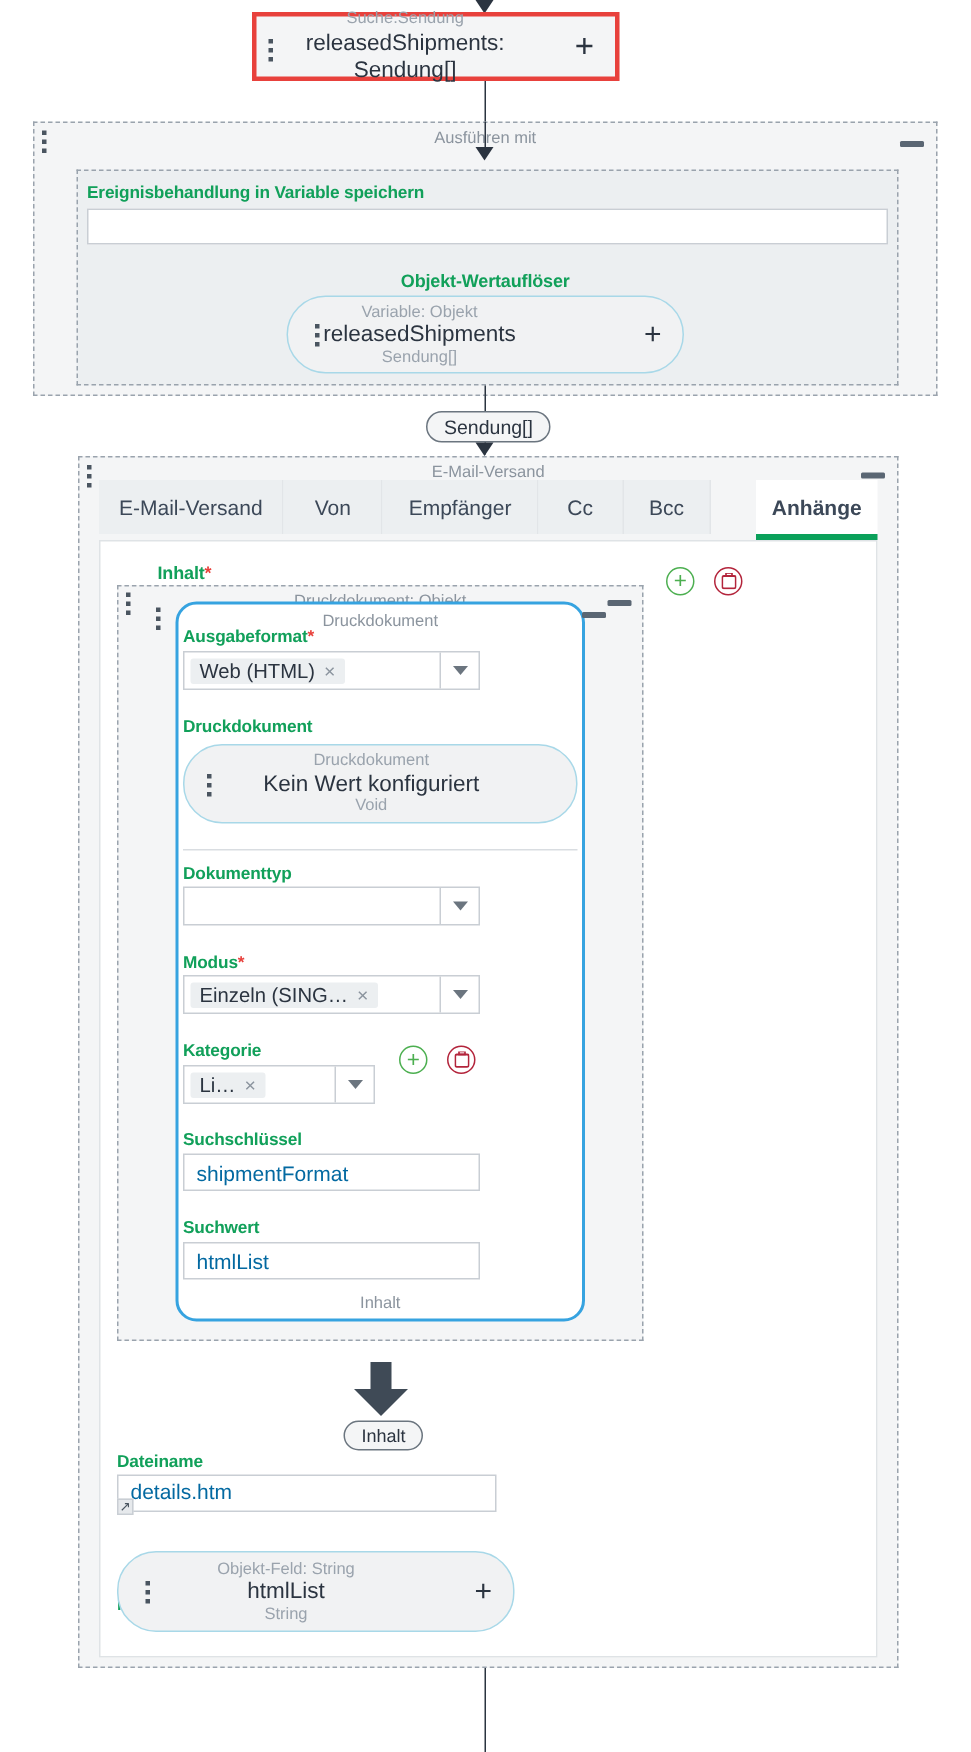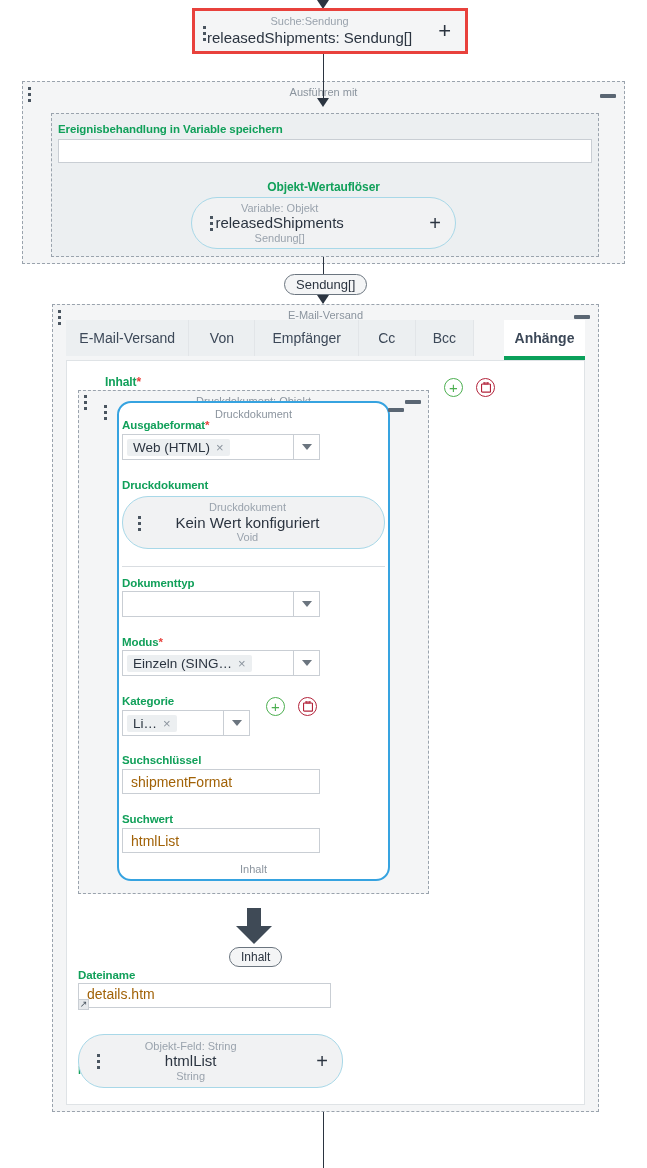--- a/index.html
+++ b/index.html
@@ -43,21 +43,21 @@
   
   .flabel {
     position:absolute; font-size:11.5px; font-weight:bold;
     color:#11a05a; letter-spacing:-0.1px; white-space:nowrap;
   }
   .req { color:#e8413c; font-weight:bold; }
 
   
   .inputbox {
     position:absolute; background:#ffffff;
-    border:1px solid #c9ced4; font-size:14px; color:#a16207;
+    border:1px solid #c9ced4; font-size:14px; color:#0369a1;
     display:flex; align-items:center; padding:0 8px;
   }
 
   
   .selwrap { position:absolute; display:flex; border:1px solid #c9ced4; background:#fff; height:26px; }
   .selfield { flex:1; display:flex; align-items:center; padding:0 4px; overflow:hidden; }
   .chip {
     background:#eceff1; border-radius:2px; padding:1px 6px;
     font-size:13.5px; color:#2b3440; display:flex; align-items:center; gap:6px;
     white-space:nowrap; max-width:100%;
@@ -97,21 +97,21 @@
     position:absolute; border:1px solid #6b757f; border-radius:11px;
     background:#f4f5f6; font-size:13px; color:#2b3440;
     padding:2px 11px; white-space:nowrap;
   }
 
   
   .fatarrow { position:absolute; }
 
   
   #search-node {
-    left:192px; top:8px; width:276px; height:46px;
+    left:168px; top:8px; width:245px; height:46px;
     border:3px solid #e8413c; background:#f4f5f6;
     position:absolute; display:flex; align-items:center;
   }
   #search-node .sn-center { flex:1; text-align:center; line-height:1.2; }
 
   #tabbar { position:absolute; display:flex; align-items:stretch; }
   .tab {
     display:flex; align-items:center; justify-content:center;
     font-size:14px; color:#3c4858; background:#eceff1;
     border-right:1px solid #e2e5e8; position:relative;

